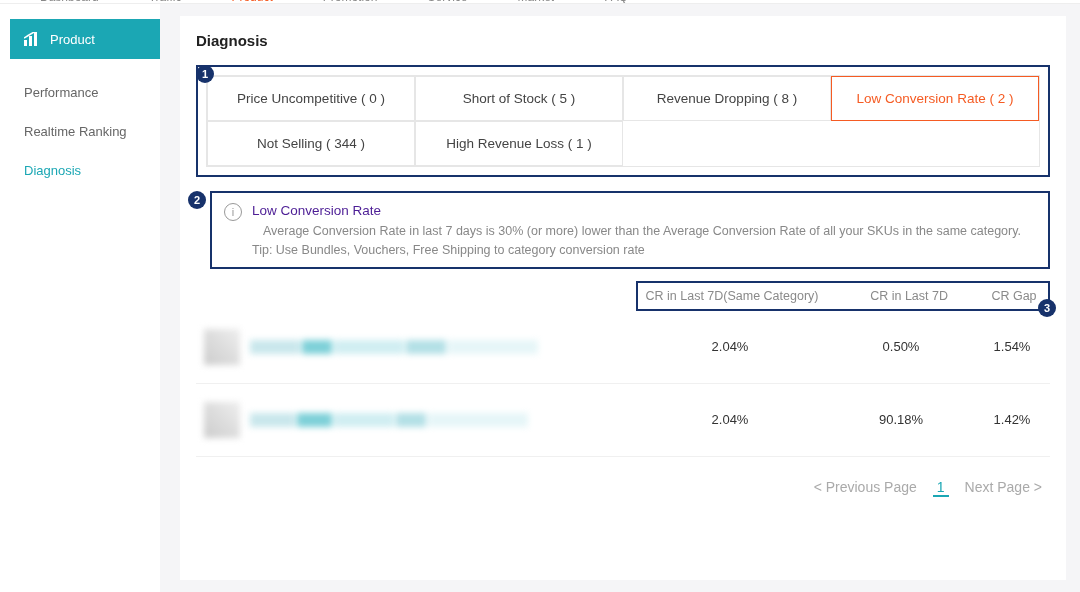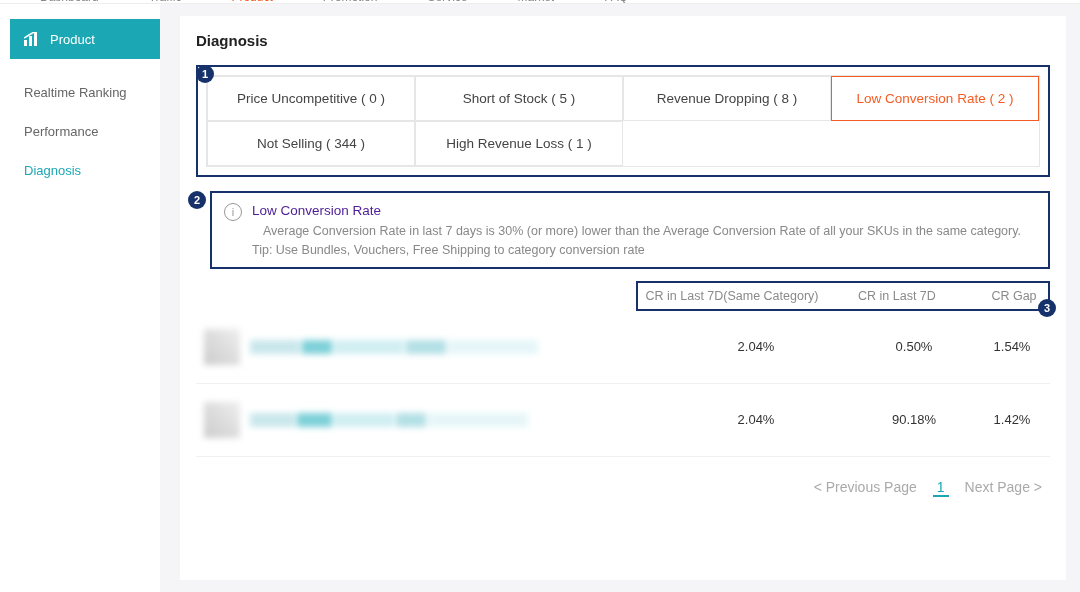--- a/index.html
+++ b/index.html
@@ -121,21 +121,21 @@
     border: 2px solid #17326b;
     padding: 6px 4px;
     margin-left: 440px;
     display: flex;
     gap: 36px;
     color: #8a8a8a;
     font-size: 12.5px;
     position: relative;
   }
   .th1 { width: 180px; text-align:center;}
-  .th2 { width: 90px; text-align:left;}
+  .th2 { width: 90px; text-align:right;}
   .th3 { width: 60px; text-align:center;}
   .table-headrow .marker { bottom: -8px; right: -8px; top: auto; left: auto; }
   .data-row {
     display: flex;
     align-items: center;
     padding: 18px 8px;
     border-bottom: 1px solid #f0f0f0;
   }
   .row-img {
     width: 36px; height: 36px;
@@ -143,21 +143,21 @@
     filter: blur(3px);
     background: linear-gradient(45deg,#ccc,#eee);
   }
   .row-desc {
     flex: 1;
     height: 30px;
     filter: blur(3px);
     display:flex; gap:2px; align-items:center;
   }
   .row-desc .chip { height: 14px; }
-  .row-vals { display: flex; gap: 23px; margin-left:20px;justify-content:center; }
+  .row-vals { display: flex; gap: 36px; margin-left:20px;justify-content:center; }
   .row-vals div:nth-child(1){width:180px;text-align:center;}
   .row-vals div:nth-child(2){width:90px;text-align:center;}
   .row-vals div:nth-child(3){width:60px;text-align:center;}
   .pager {
     display: flex;
     gap: 16px;
     justify-content: flex-end;
     padding: 22px 8px 0 0;
     font-size: 14px;
     color: #aaa;
@@ -182,22 +182,22 @@
   <aside class="sidebar">
     <div class="side-header">
       <svg width="18" height="14" viewBox="0 0 18 14">
         <rect x="0" y="8" width="3" height="6" fill="#fff"></rect>
         <rect x="5" y="4" width="3" height="10" fill="#fff"></rect>
         <rect x="10" y="0" width="3" height="14" fill="#fff"></rect>
         <path d="M0 6 L5 3 L10 0" stroke="#fff" fill="none" stroke-width="1.5"></path>
       </svg>
       <span>Product</span>
     </div>
+    <div class="side-item">Performance</div>
     <div class="side-item">Realtime Ranking</div>
-    <div class="side-item">Performance</div>
     <div class="side-item active">Diagnosis</div>
   </aside>
 
   <main class="main">
     <div class="page-title">Diagnosis</div>
 
     <div class="diag-box">
       <div class="marker m1">1</div>
       <div class="diag-grid">
         <div class="diag-cell">Price Uncompetitive ( 0 )</div>

